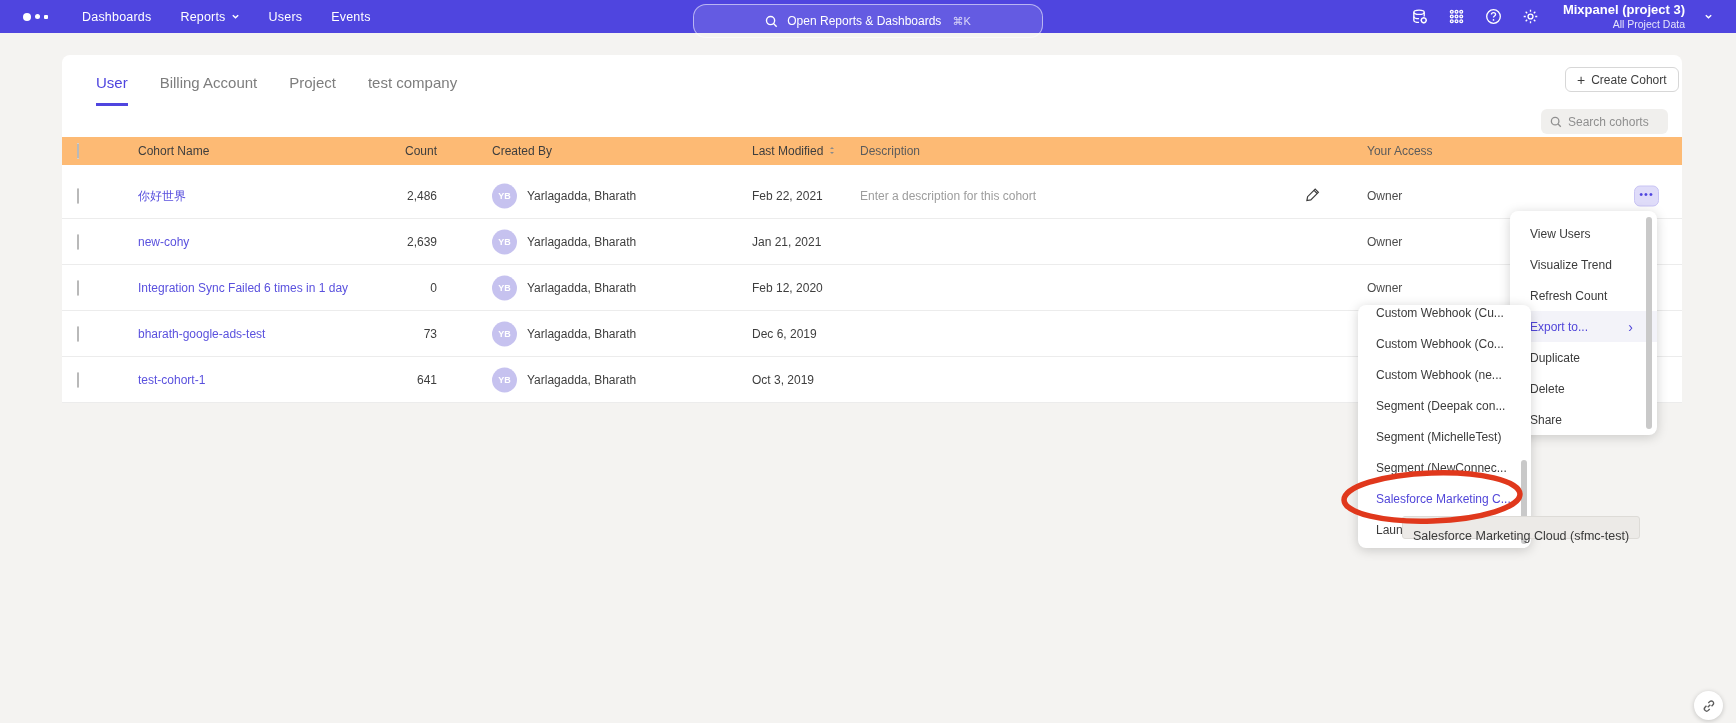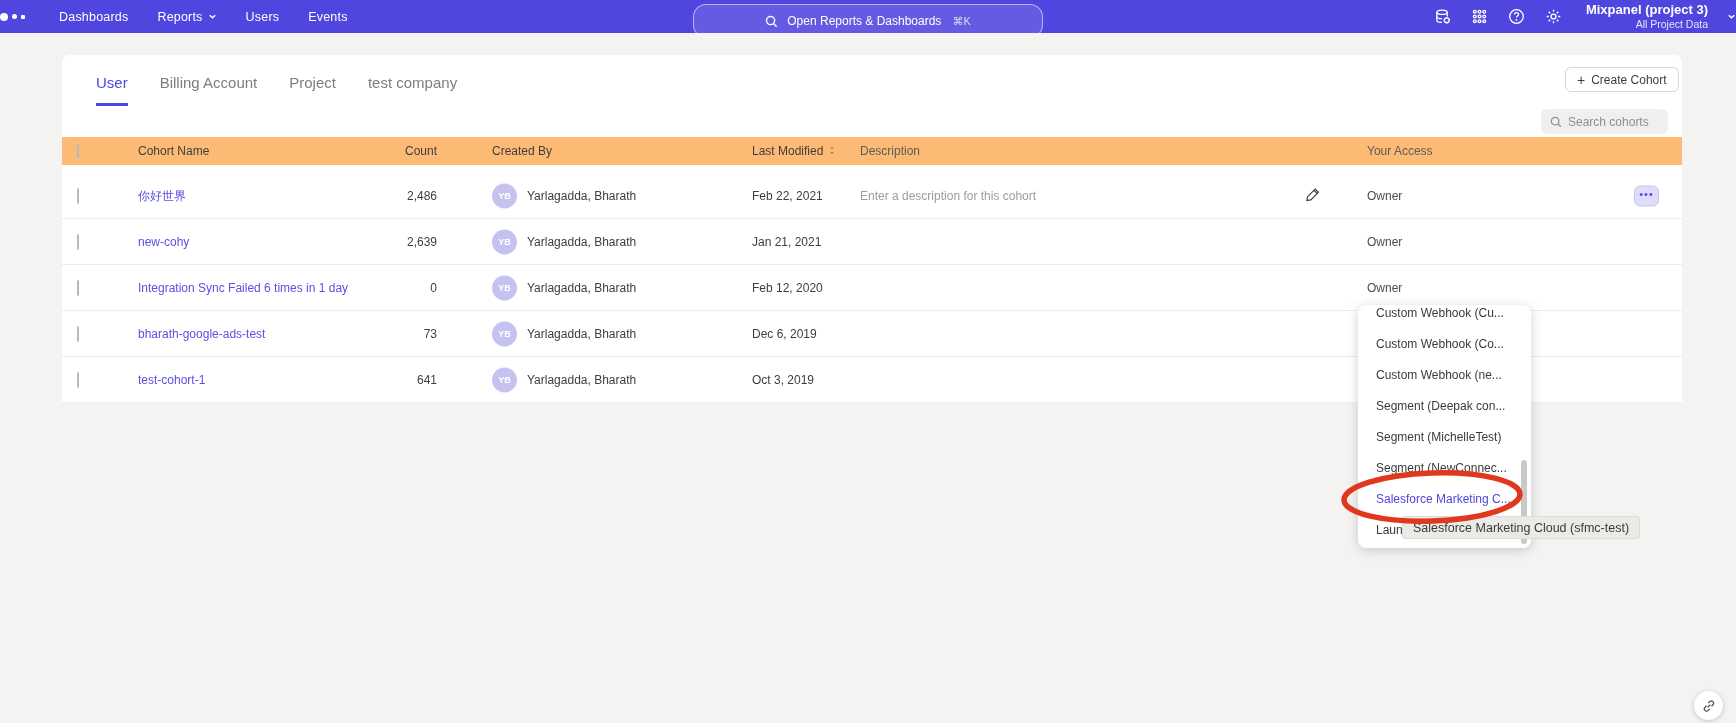--- a/index.html
+++ b/index.html
@@ -2,21 +2,21 @@
 <html><head>
 <meta charset="utf-8">
 <style>
   * { margin:0; padding:0; box-sizing:border-box; }
   html,body { background:#f4f3f1; }
   body { font-family:"Liberation Sans","DejaVu Sans",sans-serif; }
   #app { position:relative; width:1736px; height:723px; overflow:hidden; background:#f4f3f1; }
 
   
   .navbar { position:absolute; left:0; top:0; width:1736px; height:33px; background:#4f45df;
-            display:flex; align-items:center; padding:0 0; color:#fff; z-index:30; }
+            display:flex; align-items:center; padding:0 23px; color:#fff; z-index:30; }
   .logo { display:flex; align-items:center; gap:4px; margin-right:34px; cursor:pointer; }
   .logo i { display:block; border-radius:50%; background:#fff; }
   .logo i:nth-child(1){ width:8px; height:8px; }
   .logo i:nth-child(2){ width:5px; height:5px; }
   .logo i:nth-child(3){ width:4px; height:4px; border-radius:1px; }
   .nav-item { font-size:12.5px; font-weight:500; letter-spacing:.2px; margin-right:29px;
               display:flex; align-items:center; gap:5px; cursor:pointer; white-space:nowrap; }
   .chev { width:9px; height:9px; stroke:#fff; fill:none; stroke-width:1.6; }
   .nav-search { position:absolute; left:50%; transform:translateX(-50%); top:4px; width:350px; height:34px;
                 border:1px solid rgba(255,255,255,.55); background:rgba(255,255,255,.12); border-radius:13px;
@@ -84,21 +84,21 @@
            cursor:pointer; white-space:nowrap; position:relative; }
   .mitem.hl { background:#f3f3f9; color:#5146d9; }
   .mitem .arrow { position:absolute; right:24px; color:#5146d9; font-size:14px; }
   .sub-menu .mitem { padding-left:18px; overflow:hidden; text-overflow:ellipsis; padding-right:14px; display:block; line-height:31px; }
   .sub-menu .mitem.purple { color:#5146d9; }
   .sub-menu .list { margin-top:-7px; }
   .sbar { position:absolute; width:6px; border-radius:3px; background:#c9c9c9; }
   .main-menu .sbar { right:5px; top:6px; height:212px; }
   .sub-menu .sbar { right:4px; top:155px; height:84px; }
 
-  .tooltip { position:absolute; left:1402px; top:516px; height:23px; line-height:23px; padding:0 10px;
+  .tooltip { position:absolute; left:1402px; top:516px; height:23px; line-height:23px; padding:8px 10px;
              background:#eceae7; border:1px solid #dddbd7; border-radius:3px; font-size:12.5px; color:#3a3a3a;
              white-space:nowrap; z-index:60; }
 
   .red-annot { position:absolute; left:1336px; top:466px; z-index:70; pointer-events:none; }
 
   .fab { position:absolute; left:1694px; top:691px; width:29px; height:29px; border-radius:50%; background:#fff;
          box-shadow:0 1px 5px rgba(0,0,0,.2); display:flex; align-items:center; justify-content:center;
          cursor:pointer; z-index:40; }
 </style>
 </head>
@@ -279,20 +279,33 @@
       <span class="cell c-name link">test-cohort-1</span>
       <span class="cell c-count">641</span>
       <span class="cell c-created">
           <span class="avatar">YB</span>
           <span>Yarlagadda, Bharath</span>
         </span>
       <span class="cell c-mod">Oct 3, 2019</span>
     </div>
   </div>
 
+  <div class="menu main-menu">
+    <div class="mitem">View Users</div>
+    <div class="mitem">Visualize Trend</div>
+    <div class="mitem">Refresh Count</div>
+    <div class="mitem hl">
+      <span>Export to...</span>
+      <span class="arrow">›</span>
+    </div>
+    <div class="mitem">Duplicate</div>
+    <div class="mitem">Delete</div>
+    <div class="mitem">Share</div>
+    <div class="sbar"></div>
+  </div>
 
   <div class="menu sub-menu">
     <div class="list">
       <div class="mitem">Custom Webhook (Cu...</div>
       <div class="mitem">Custom Webhook (Co...</div>
       <div class="mitem">Custom Webhook (ne...</div>
       <div class="mitem">Segment (Deepak con...</div>
       <div class="mitem">Segment (MichelleTest)</div>
       <div class="mitem">Segment (NewConnec...</div>
       <div class="mitem purple">Salesforce Marketing C...</div>

